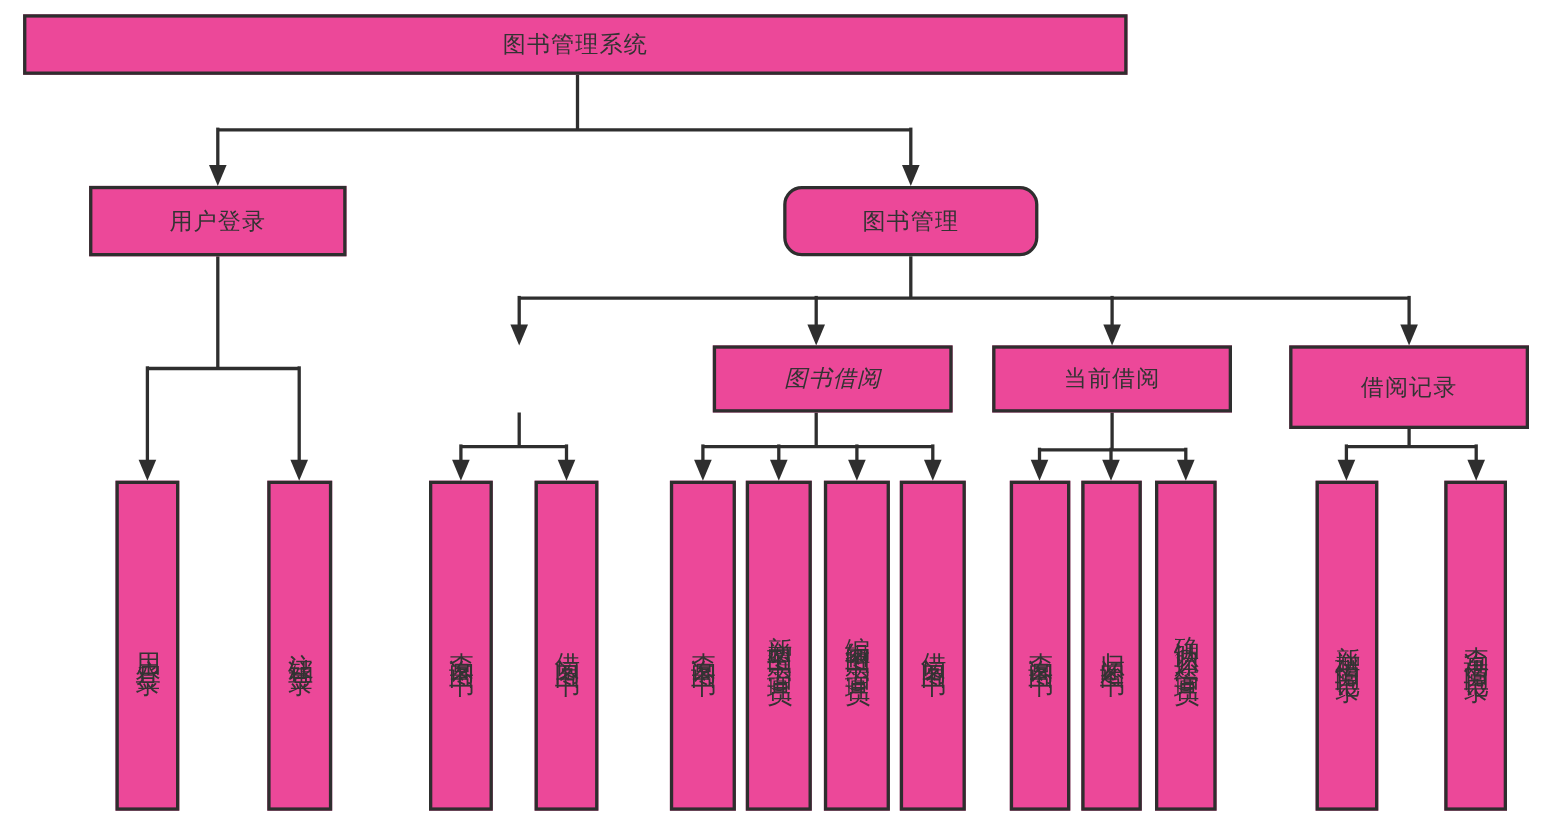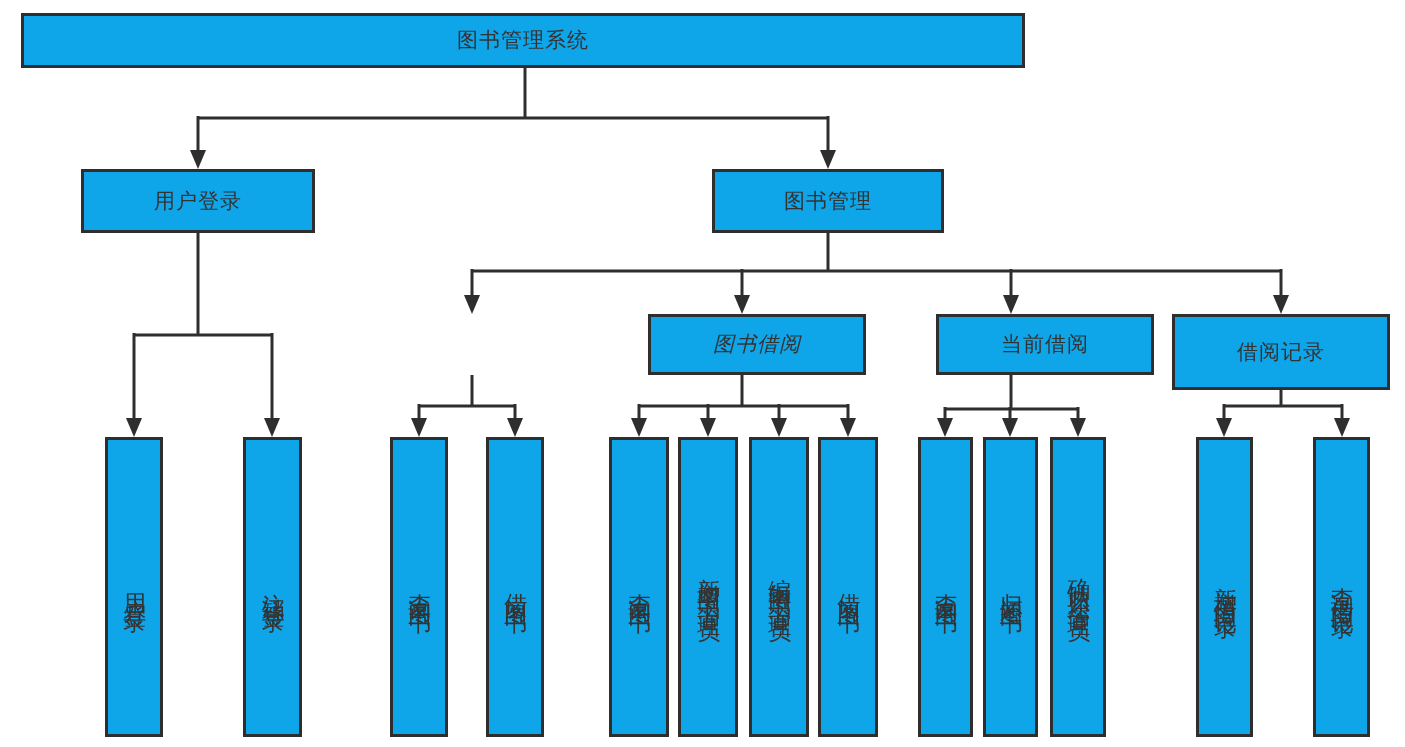--- a/index.html
+++ b/index.html
@@ -14,21 +14,21 @@
   }
   #connectors {
     position: absolute;
     left: 0; top: 0;
     width: 1405px; height: 747px;
   }
   .box {
     position: absolute;
     box-sizing: border-box;
     border: 3px solid #2e2e2e;
-    background: #0ea5e9;
+    background: #ec4899;
     display: flex;
     align-items: center;
     justify-content: center;
     text-align: center;
     line-height: 1.15;
     z-index: 2;
   }
   .hbox { font-size: 21px; letter-spacing: 1px; }
   .vbox {
     writing-mode: vertical-rl;
@@ -115,24 +115,24 @@
       <path d="M1002 418 L1018 418 L1010 437 Z"></path>
       <path d="M1070 418 L1086 418 L1078 437 Z"></path>
       <path d="M1216 418 L1232 418 L1224 437 Z"></path>
       <path d="M1334 418 L1350 418 L1342 437 Z"></path>
     </g>
   </svg>
 
   <div class="box hbox" style="left:21px; top:13px; width:1004px; height:55px;">图书管理系统</div>
 
   <div class="box hbox" style="left:81px; top:169px; width:234px; height:64px;">用户登录</div>
-  <div class="box hbox" style="left:712px; top:169px; width:232px; height:64px;">图书管理</div>
+  <div class="box hbox" style="left:712px; top:169px; width:232px; height:64px;border-radius:17px;">图书管理</div>
 
   <div class="box hbox" style="left:648px; top:314px; width:218px; height:61px;font-style:italic;">图书借阅</div>
-  <div class="box hbox" style="left:902px; top:314px; width:218px; height:61px;margin-left:34px;">当前借阅</div>
+  <div class="box hbox" style="left:902px; top:314px; width:218px; height:61px;">当前借阅</div>
   <div class="box hbox" style="left:1172px; top:314px; width:218px; height:76px;">借阅记录</div>
 
   <div class="box vbox" style="left:105px; top:437px; width:58px; height:300px;">用户登录</div>
   <div class="box vbox" style="left:243px; top:437px; width:59px; height:300px;">注销登录</div>
 
   <div class="box vbox" style="left:390px; top:437px; width:58px; height:300px;">查询图书</div>
   <div class="box vbox" style="left:486px; top:437px; width:58px; height:300px;">借阅图书</div>
 
   <div class="box vbox" style="left:609px; top:437px; width:60px; height:300px;">查询图书</div>
   <div class="box vbox" style="left:678px; top:437px; width:60px; height:300px;">新增图书（管理员）</div>

